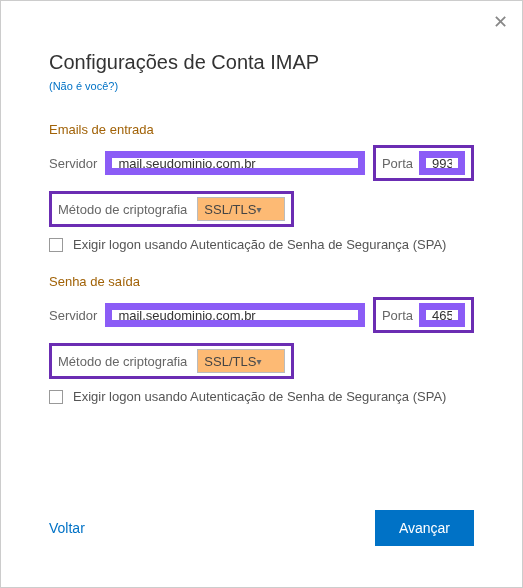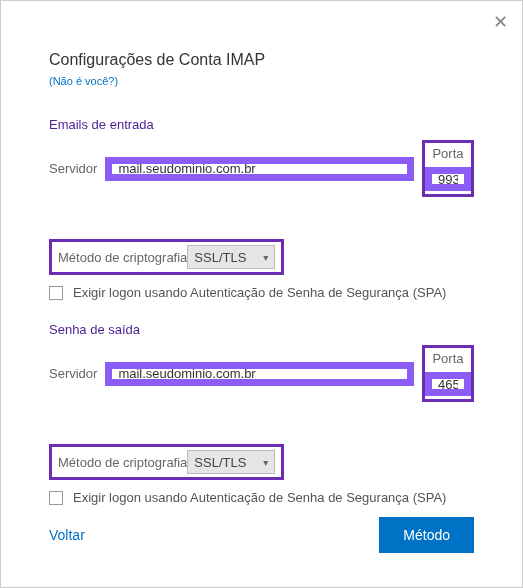--- a/index.html
+++ b/index.html
@@ -21,21 +21,21 @@
       top: 10px;
       right: 14px;
       font-size: 18px;
       color: #888;
       cursor: pointer;
       background: none;
       border: none;
       font-family: inherit;
     }
     .title {
-      font-size: 16px;
+      font-size: 20px;
       font-weight: 400;
       color: #333;
       margin-bottom: 6px;
     }
     .subtitle-row {
       display: flex;
       justify-content: space-between;
       align-items: center;
       margin-bottom: 30px;
     }
@@ -43,21 +43,21 @@
       font-size: 13px;
       color: #555;
     }
     .link {
       color: #0072c6;
       font-size: 11px;
       cursor: pointer;
     }
     .section-label {
       font-size: 13px;
-      color: #4c1d95;
+      color: #a16207;
       margin-bottom: 8px;
     }
     .row {
       display: flex;
       align-items: center;
       gap: 8px;
       margin-bottom: 10px;
     }
     .field-label {
       font-size: 13px;
@@ -71,44 +71,43 @@
       font-size: 13px;
       color: #333;
       font-family: inherit;
     }
     .server-input { flex: 1; }
     .port-group {
       display: flex;
       align-items: center;
       gap: 6px;
       border: 3px solid #6b2db3;
-      padding: 3px 0;
+      padding: 3px 6px;
       margin-left: 0;
-      flex-direction: column;
     }
     .port-input { width: 46px; }
     .crypto-group {
       display: inline-flex;
       align-items: center;
+      gap: 10px;
       border: 3px solid #6b2db3;
       padding: 3px 6px;
-      margin-top: 32px;
     }
     .select-box {
       display: inline-flex;
       align-items: center;
-      justify-content: space-between;
+      justify-content: flex-start;
       border: 1px solid #bbb;
       height: 24px;
       width: 88px;
       padding: 0 6px;
       font-size: 13px;
       color: #444;
       cursor: pointer;
-      background: #e5e5e5;
+      background: #fdba74;
     }
     .chevron {
       font-size: 10px;
       color: #666;
     }
     .checkbox-row {
       display: flex;
       align-items: center;
       gap: 10px;
       margin-top: 4px;
@@ -120,21 +119,21 @@
       border: 1px solid #999;
       background: #fff;
       cursor: pointer;
     }
     .checkbox-label {
       font-size: 13px;
       color: #555;
     }
     .footer {
       position: absolute;
-      bottom: 34px;
+      bottom: 41px;
       left: 48px;
       right: 48px;
       display: flex;
       justify-content: space-between;
       align-items: center;
     }
     .primary-btn {
       background: #0072c6;
       color: #fff;
       border: none;
@@ -211,16 +210,16 @@
     </div>
   </div>
 
   <div class="checkbox-row">
     <div class="checkbox"></div>
     <span class="checkbox-label">Exigir logon usando Autenticação de Senha de Segurança (SPA)</span>
   </div>
 
   <div class="footer">
     <span class="back-link">Voltar</span>
-    <button class="primary-btn">Método</button>
+    <button class="primary-btn">Avançar</button>
   </div>
 
 </div>
 
 </body></html>

